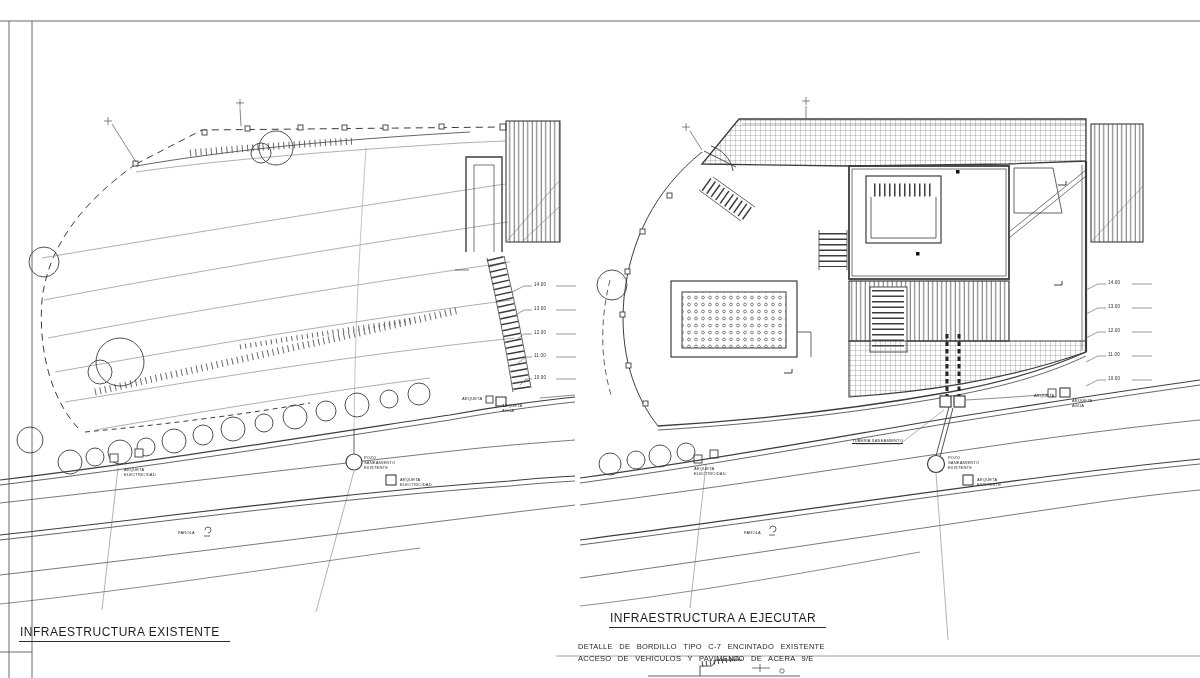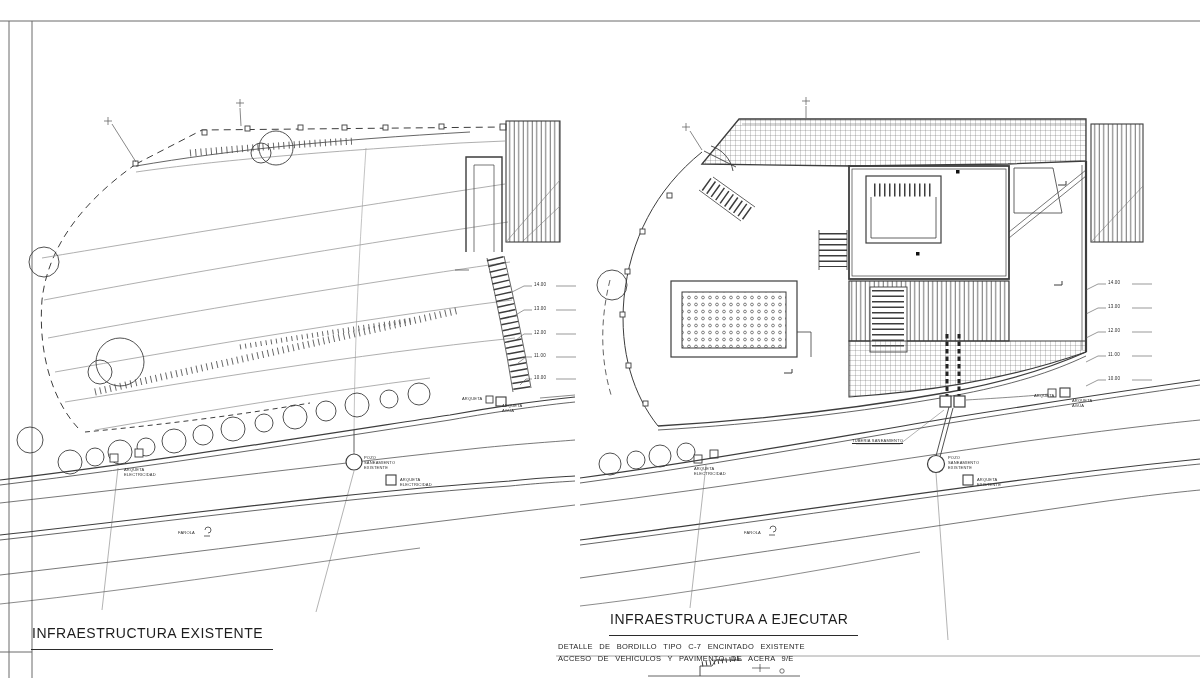--- a/index.html
+++ b/index.html
@@ -7,22 +7,22 @@
     position:relative;width:1200px;height:678px;background:#ffffff;overflow:hidden;
     font-family:"Liberation Sans",sans-serif;
   }
   svg{position:absolute;left:0;top:0;}
   .tiny{
     position:absolute;font-size:4px;line-height:1.25;color:#2b2b2b;
     white-space:pre-line;letter-spacing:.2px;
   }
   .elev{position:absolute;font-size:4.5px;color:#2b2b2b;letter-spacing:.2px;}
   .plan-title{
-    position:absolute;font-size:14px;color:#1d1d1d;letter-spacing:.5px;
-    border-bottom:1px solid #2b2b2b;padding:0 10px 8px 1px;
+    position:absolute;font-size:12px;color:#1d1d1d;letter-spacing:.5px;
+    border-bottom:1px solid #2b2b2b;padding:0 10px 2px 1px;
   }
   .caption{position:absolute;font-size:7.5px;color:#1f1f1f;letter-spacing:.3px;word-spacing:4px;line-height:12px;}
   .underlined{border-bottom:.5px solid #2b2b2b;}
 </style>
 </head>
 <body>
 
 <div id="sheet">
 
 <svg width="1200" height="678" viewBox="0 0 1200 678">
@@ -319,20 +319,20 @@
 <div class="tiny" style="left:1072px;top:398px">ARQUETA
 AGUA</div>
 <div class="tiny underlined" style="left:852px;top:438px">TUBERIA SANEAMIENTO</div>
 <div class="tiny" style="left:744px;top:530px">FAROLA</div>
 <div class="elev" style="left:1108px;top:280px">14.00</div>
 <div class="elev" style="left:1108px;top:304px">13.00</div>
 <div class="elev" style="left:1108px;top:328px">12.00</div>
 <div class="elev" style="left:1108px;top:352px">11.00</div>
 <div class="elev" style="left:1108px;top:376px">10.00</div>
 
-<div class="plan-title" style="left:31px;top:625px">INFRAESTRUCTURA EXISTENTE</div>
+<div class="plan-title" style="left:19px;top:625px">INFRAESTRUCTURA EXISTENTE</div>
 <div class="plan-title" style="left:609px;top:611px">INFRAESTRUCTURA A EJECUTAR</div>
-<div class="caption" style="left:558px;top:641px">
+<div class="caption" style="left:578px;top:641px">
   <div>DETALLE DE BORDILLO TIPO C-7 ENCINTADO EXISTENTE</div>
   <div>ACCESO DE VEHICULOS Y PAVIMENTO DE ACERA 9/E</div>
 </div>
 
 </div>
 
 </body></html>

